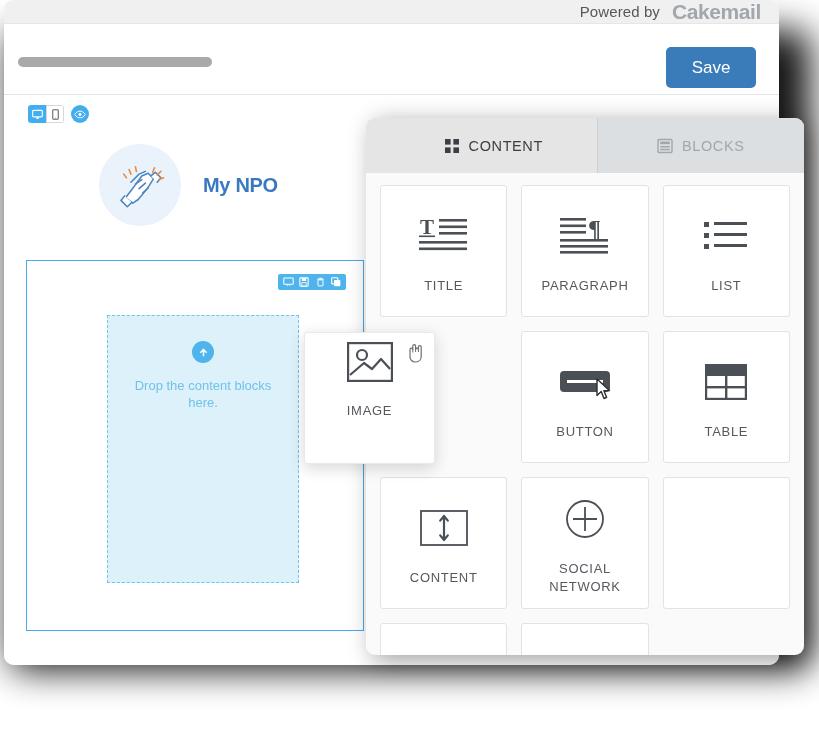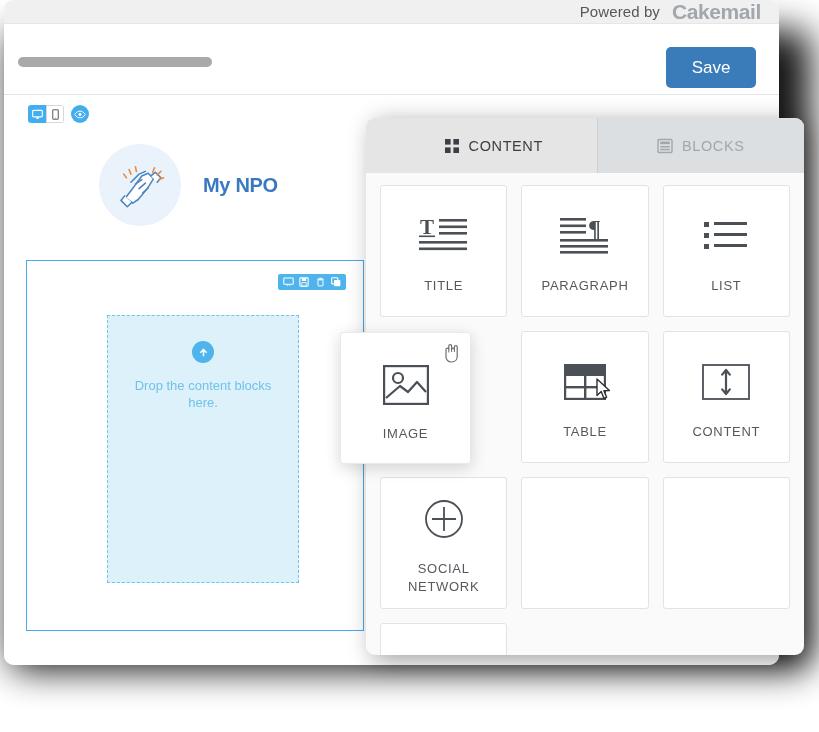--- a/index.html
+++ b/index.html
@@ -208,27 +208,27 @@
   .block-card .bc-icon { height: 58px; display: flex; align-items: center; justify-content: center; }
   .block-card .bc-label {
     margin-top: 12px; font-size: 13px; color: #55595e;
     letter-spacing: .7px; text-align: center; line-height: 18px;
   }
   .block-card.empty { border: 1px solid #e2e3e5; }
   .block-card.placeholder-hole { visibility: hidden; }
 
   
   .drag-card {
-    position: absolute; left: 340px; top: 332px;
+    position: absolute; left: 304px; top: 332px;
     width: 131px; height: 132px;
     background: #ffffff;
     border: 1px solid #e8e9ea; border-radius: 3px;
     box-shadow: 0 4px 16px rgba(0,0,0,.16);
     display: flex; flex-direction: column;
-    align-items: center; justify-content: center;
+    align-items: center; 
     cursor: grabbing;
   }
   .drag-card .bc-icon { height: 58px; display: flex; align-items: center; justify-content: center; }
   .drag-card .bc-label { margin-top: 12px; font-size: 13px; color: #55595e; letter-spacing: .7px; }
   .grab-cursor { position: absolute; right: 8px; top: 8px; }
   .arrow-cursor { position: absolute; left: 596px; top: 378px; }
 </style>
 </head>
 <body>
 
@@ -420,20 +420,29 @@
           </svg>
         </div>
         <div class="bc-label">LIST</div>
       </div>
 
       <div class="block-card placeholder-hole">
         <div class="bc-icon"></div>
         <div class="bc-label">IMAGE</div>
       </div>
 
+      <div class="block-card">
+        <div class="bc-icon">
+          <svg width="52" height="30" viewBox="0 0 52 30">
+            <rect x="1" y="4" width="50" height="21" rx="4" fill="#4b5057"></rect>
+            <rect x="8" y="13" width="36" height="3" fill="#ffffff"></rect>
+          </svg>
+        </div>
+        <div class="bc-label">BUTTON</div>
+      </div>
 
       <div class="block-card">
         <div class="bc-icon">
           <svg width="42" height="36" viewBox="0 0 42 36">
             <rect x="1" y="1" width="40" height="34" fill="none" stroke="#4b5057" stroke-width="2.4"></rect>
             <rect x="1" y="1" width="40" height="11" fill="#4b5057"></rect>
             <rect x="20" y="12" width="2.4" height="23" fill="#4b5057"></rect>
             <rect x="1" y="22" width="40" height="2.4" fill="#4b5057"></rect>
           </svg>
         </div>

